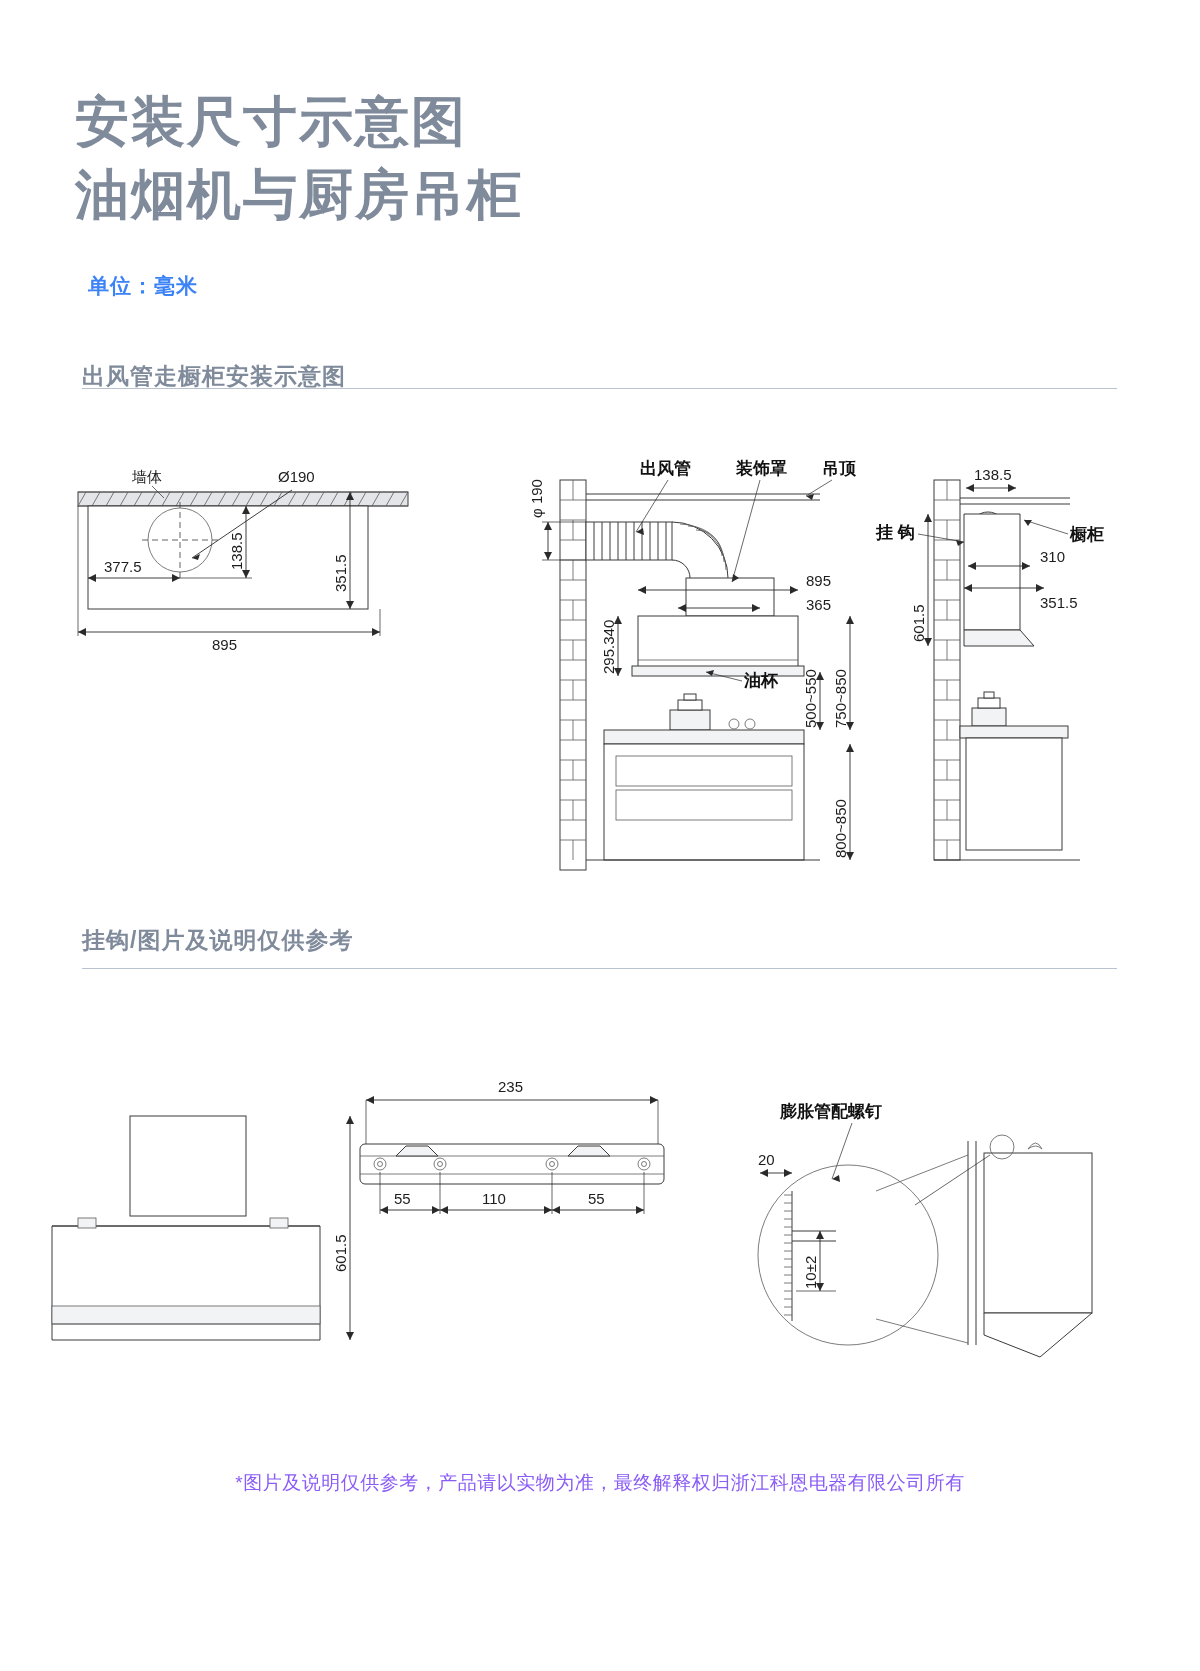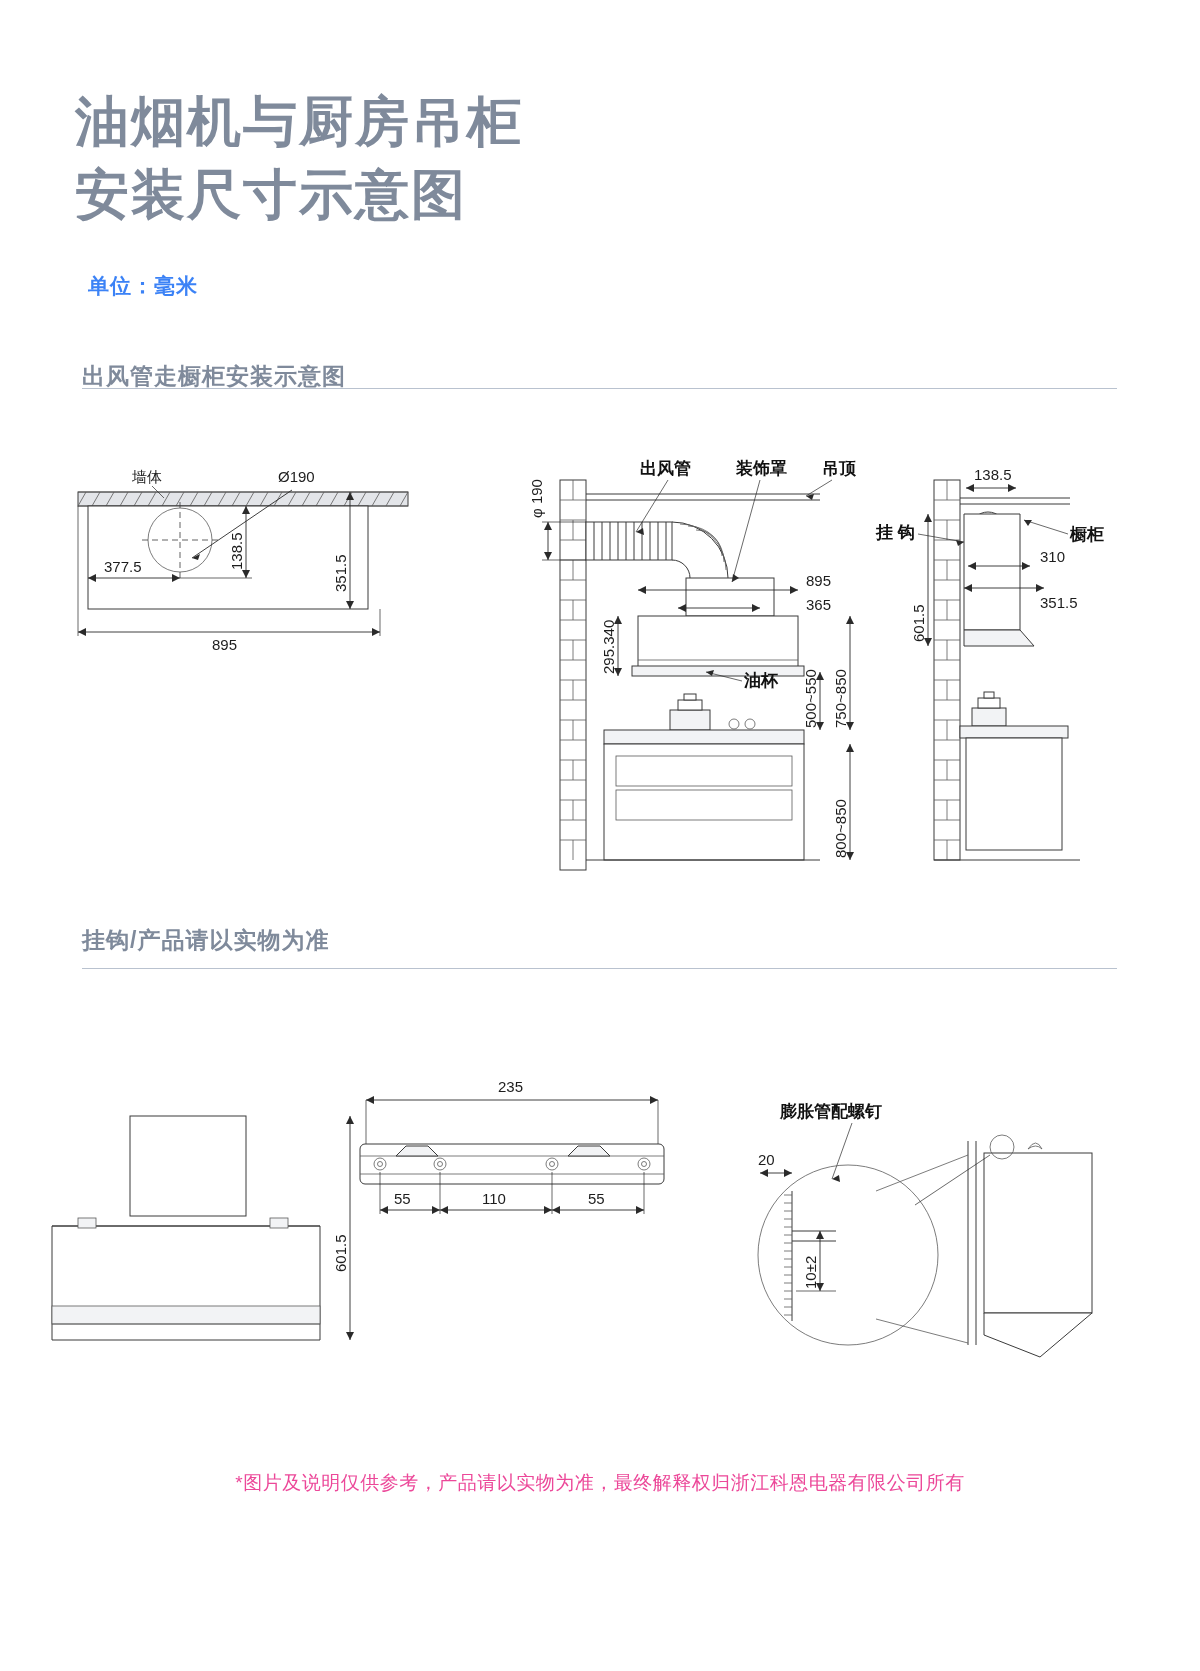--- a/index.html
+++ b/index.html
@@ -39,31 +39,31 @@
   .ln-ext{stroke:#2a2a2a;stroke-width:.7;fill:none;}
   .ln-dash{stroke:#3a3a3a;stroke-width:.8;fill:none;stroke-dasharray:6 4;}
   .fill-l{fill:#f2f3f5;}
   .fill-w{fill:#ffffff;}
   .fill-g{fill:#e3e5e9;}
   .txt{font-family:"Liberation Sans","DejaVu Sans",sans-serif;font-size:15px;fill:#1d1d1d;}
   .txt-b{font-family:"Liberation Sans","DejaVu Sans",sans-serif;font-size:17px;fill:#111;font-weight:bold;}
 
   .footer{
     position:absolute;left:0;right:0;top:1470px;text-align:center;
-    font-size:19px;color:#ec4899;letter-spacing:.5px;
+    font-size:19px;color:#8b5cf6;letter-spacing:.5px;
   }
 </style>
 </head>
 <body>
 
 <div class="page">
 
   <div class="title">
+    <div>安装尺寸示意图</div>
     <div>油烟机与厨房吊柜</div>
-    <div>安装尺寸示意图</div>
   </div>
   <div class="unit">单位：毫米</div>
 
   <div class="section-h" style="left:82px;top:361px;">出风管走橱柜安装示意图</div>
   <div class="section-rule" style="left:82px;top:388px;width:1035px;"></div>
 
   <div class="fig" style="left:60px;top:450px;">
     <svg width="400" height="230" viewBox="0 0 400 230">
 
       <rect x="18" y="42" width="330" height="14" class="ln fill-g"></rect>
@@ -344,21 +344,21 @@
 
       <rect x="52" y="238" width="34" height="18" class="ln fill-l"></rect>
       <rect x="58" y="228" width="22" height="10" class="ln fill-w"></rect>
       <rect x="64" y="222" width="10" height="6" class="ln fill-w"></rect>
       <rect x="40" y="256" width="108" height="12" class="ln fill-l"></rect>
       <rect x="46" y="268" width="96" height="112" class="ln fill-w"></rect>
       <line x1="14" y1="390" x2="160" y2="390" class="ln"></line>
     </svg>
   </div>
 
-  <div class="section-h" style="left:82px;top:925px;">挂钩/产品请以实物为准</div>
+  <div class="section-h" style="left:82px;top:925px;">挂钩/图片及说明仅供参考</div>
   <div class="section-rule" style="left:82px;top:968px;width:1035px;"></div>
 
   <div class="fig" style="left:20px;top:1090px;">
     <svg width="380" height="290" viewBox="0 0 380 290">
 
       <rect x="110" y="26" width="116" height="100" class="ln fill-w"></rect>
 
       <path d="M32,136 L300,136 L300,250 L32,250 Z" class="ln fill-w"></path>
       <line x1="32" y1="136" x2="300" y2="136" class="ln"></line>
       <rect x="32" y="216" width="268" height="18" class="ln-thin fill-l"></rect>

